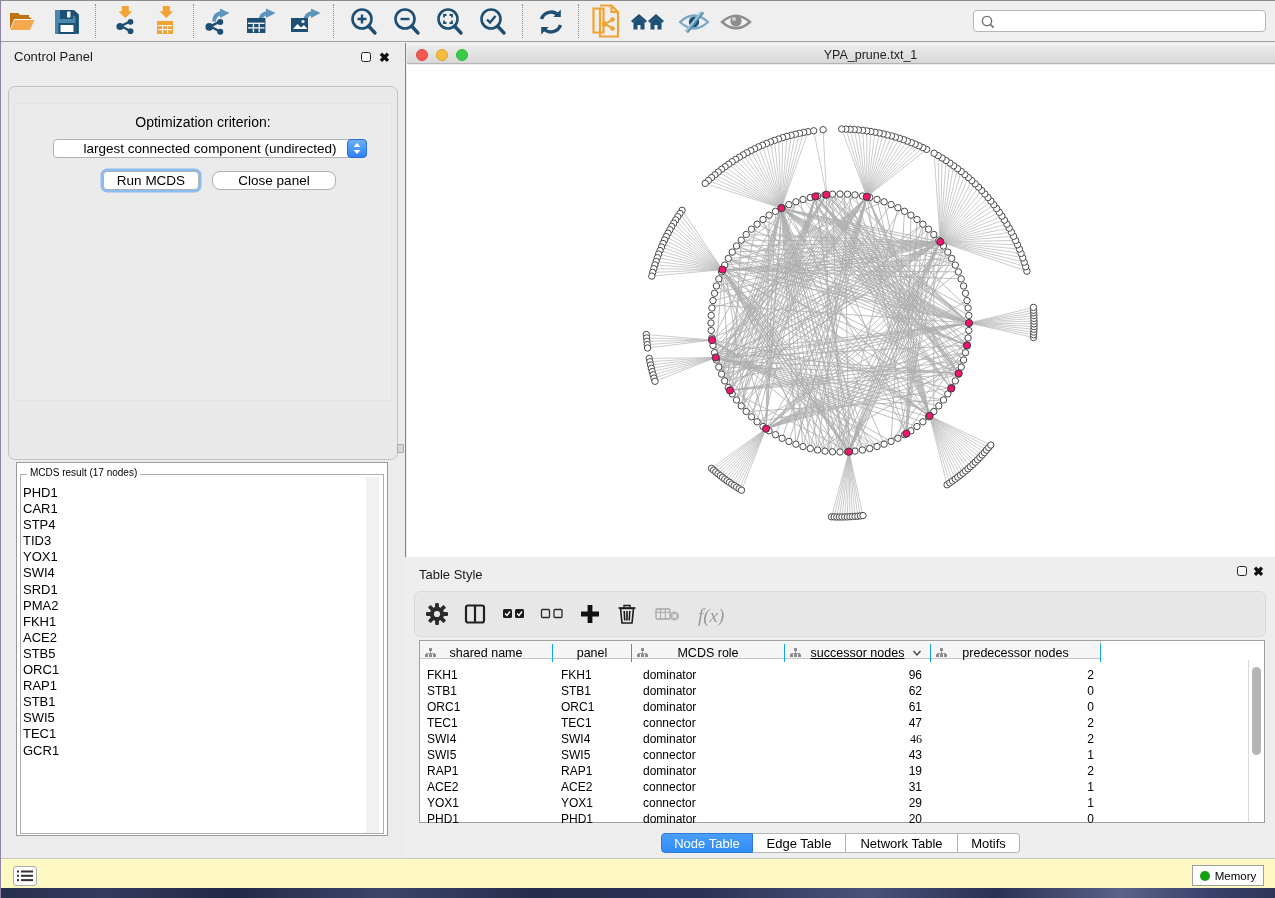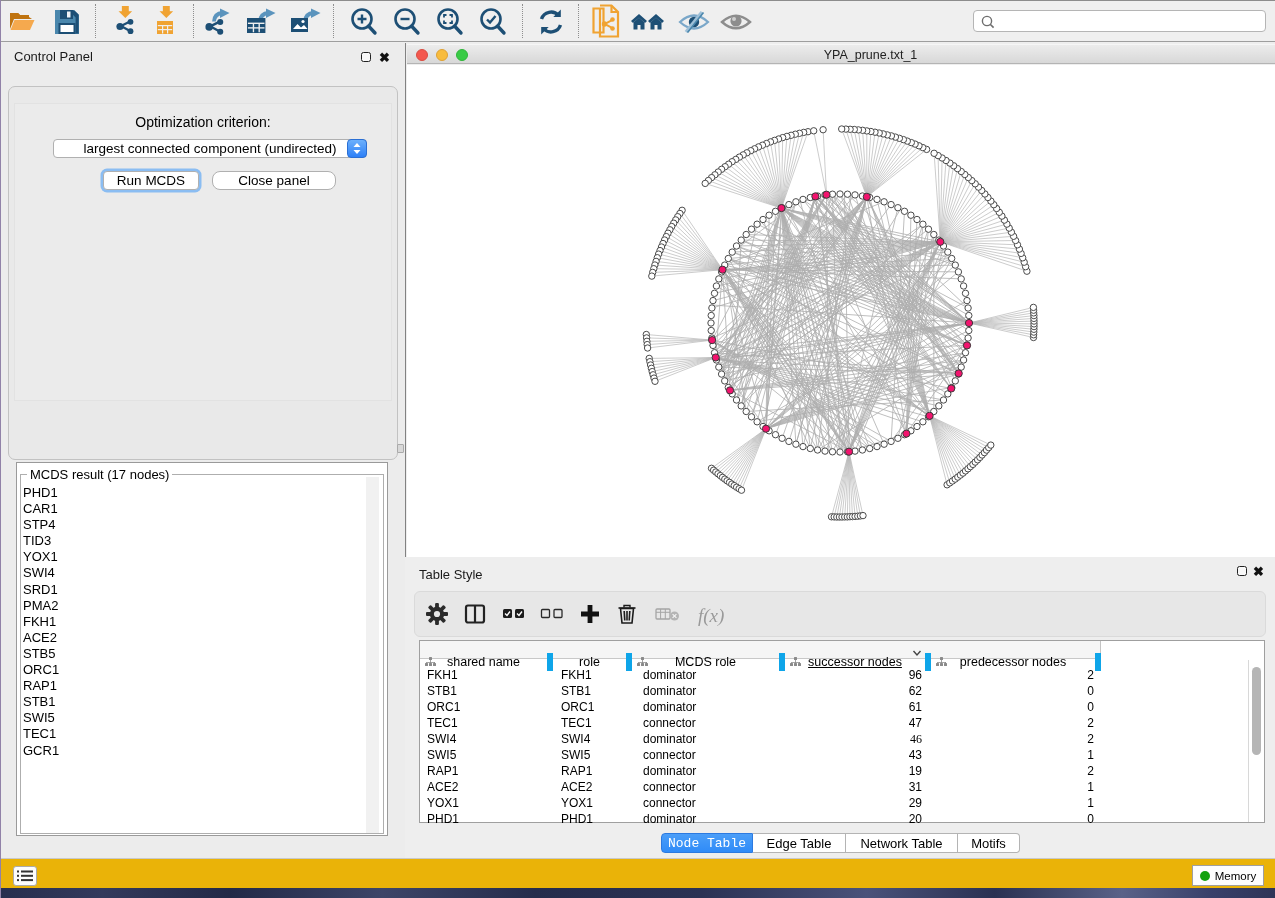--- a/index.html
+++ b/index.html
@@ -24,55 +24,55 @@
 .tab.sel { background:linear-gradient(#55a7f9,#2c87f8); border-color:#2c7ae0; color:#fff; }
 #cp-body { position:absolute; left:7px; top:43px; width:390px; height:374px; background:#e9e9e9; border:1px solid #c2c2c2; border-radius:7px; }
 #cp-inner { position:absolute; left:5px; top:16px; width:378px; height:298px; background:#ebebeb; border:1px solid #e2e2e2; }
 #optlabel { position:absolute; left:0; top:27px; width:100%; text-align:center; font-size:14px; color:#000; }
 #dropdown { position:absolute; left:44px; top:52px; width:314px; height:19px; background:#fff; border:1px solid #b0b0b0; border-radius:4px; font-size:13.5px; color:#000; text-align:center; line-height:17px; }
 #dd-cap { position:absolute; right:-1px; top:-1px; width:20px; height:19px; border-radius:4px; background:linear-gradient(#6cb0fc,#2d80f7); border:1px solid #2a6fd4; }
 #btn-run { position:absolute; left:94px; top:84px; width:96px; height:19px; background:#fff; border:1px solid #b0b0b0; border-radius:4px; font-size:13.5px; text-align:center; line-height:17px; box-shadow:0 0 0 2.5px #8bbdf2; }
 #btn-close { position:absolute; left:203px; top:84px; width:124px; height:19px; background:#fff; border:1px solid #b0b0b0; border-radius:8px; font-size:13.5px; text-align:center; line-height:17px; }
 #mcds-box { position:absolute; left:15px; top:419px; width:372px; height:374px; background:#fff; border:1px solid #9a9a9a; }
 #mcds-fs { position:absolute; left:3px; top:11px; width:364px; height:360px; border:1px solid #aeaeae; }
-#mcds-legend { position:absolute; left:6px; top:-8px; background:#fff; padding:0 3px; font-size:13px; color:#000; }
+#mcds-legend { position:absolute; left:6px; top:-8px; background:#fff; padding:0 3px; font-size:10px; color:#000; }
 #mcds-list { position:absolute; left:6px; top:22px; font-size:13px; color:#000; line-height:16.1px; }
 #mcds-sbar { position:absolute; left:349px; top:14px; width:13px; height:356px; background:#f1f1f1; }
 
 
 #vsplit { left:400px; top:43px; width:5px; height:815px; background:#ececec; }
 
 
 #netwin { left:405px; top:43px; width:870px; height:514px; border-left:1px solid #828282; }
 #net-title { position:absolute; left:1px; top:1px; width:869px; height:20px; background:linear-gradient(#ececec,#d8d8d8); border-bottom:1px solid #b4b4b4; border-top:1px solid #f6f6f6; }
 .light { position:absolute; top:4px; width:12px; height:12px; border-radius:50%; }
 #net-name { position:absolute; top:3px; width:100%; text-align:center; font-size:12.5px; color:#222; }
 #canvas { position:absolute; left:1px; top:22px; width:869px; height:492px; background:#fff; }
 
 
 #tpanel { left:405px; top:557px; width:870px; height:301px; background:#eeeeee; }
 #tp-title { position:absolute; left:14px; top:10px; font-size:13px; color:#1a1a1a; }
 #tp-toolbar { position:absolute; left:9px; top:34px; width:852px; height:46px; background:#e7e7e7; border:1px solid #dadada; border-radius:6px; }
 #tbl { position:absolute; left:14px; top:83px; width:846px; height:183px; background:#fff; border:1px solid #9f9f9f; }
 #tbl-head { position:absolute; left:0; top:0; width:681px; height:18px; background:#f5f5f5; border-bottom:1px solid #c8c8c8; border-right:1px solid #c4c4c4; font-size:12.5px; }
-.hcell { position:absolute; top:12px; height:18px; border-right:6px solid #0ea5e9; display:flex; align-items:center; justify-content:center; }
+.hcell { position:absolute; top:3px; height:18px; border-right:1px solid #0ea5e9; display:flex; align-items:center; justify-content:center; }
 .hicon { position:absolute; left:5px; top:3px; }
 .trow { position:absolute; width:100%; height:16px; font-size:12px; color:#000; }
 .tc { position:absolute; top:1px; }
 .tnum { position:absolute; top:1px; text-align:right; }
 #tbl-sbar { position:absolute; right:0px; top:19px; width:16px; height:162px; background:#fff; border-left:1px solid #d8d8d8; }
 #tbl-thumb { position:absolute; left:3px; top:7px; width:9px; height:88px; background:#b5b5b5; border-radius:5px; }
 #bot-tabs { position:absolute; left:256px; top:276px; height:20px; display:flex; }
 .btab { height:20px; border:1px solid #b4b4b4; border-left:none; background:#fff; font-size:13px; display:flex; align-items:center; justify-content:center; color:#000; }
-.btab.first { border-left:1px solid #b4b4b4; border-radius:4px 0 0 4px;font-family:Liberation Mono, monospace; }
+.btab.first { border-left:1px solid #b4b4b4; border-radius:4px 0 0 4px; }
 .btab.last { border-radius:0 4px 4px 0; }
 .btab.sel { background:linear-gradient(#4b9ef8,#2f8bf8); border-color:#2c7ae0; color:#fff; }
 
 
-#statusbar { left:0; top:858px; width:1275px; height:30px; background:#eab308; border-top:1px solid #c9c9c9; }
+#statusbar { left:0; top:858px; width:1275px; height:30px; background:#fef9c3; border-top:1px solid #c9c9c9; }
 #listbtn { position:absolute; left:13px; top:7px; width:24px; height:20px; background:#fdfdfd; border:1px solid #ababab; border-radius:3px; }
 #membtn { position:absolute; right:11px; top:6px; width:72px; height:21px; background:#fdfdfd; border:1px solid #9f9f9f; font-size:11.5px; display:flex; align-items:center; justify-content:center; gap:5px; color:#000; }
 #memdot { width:10px; height:10px; border-radius:50%; background:#13a10e; }
 #bottomstrip { left:0; top:888px; width:1275px; height:10px; background:linear-gradient(90deg,#272e4e 0%,#333a5c 8%,#222947 18%,#3d4568 30%,#252c4c 42%,#2b3254 55%,#4a527a 68%,#2a3152 78%,#5a6288 88%,#39406a 95%,#2e3557 100%); }
 #leftstrip { left:0; top:0; width:1px; height:898px; background:#9182a8; }
 </style>
 </head>
 <body>
 
 <div class="abs" id="toolbar">
@@ -1107,21 +1107,21 @@
     <div id="tbl-head">
         <div class="hcell" style="left:0px;width:133px;"><span class="hicon"><svg width="11" height="10" viewBox="0 0 11 10">
               <g fill="#8a8a8a">
                 <rect x="4" y="0" width="3" height="3" rx="0.5"></rect>
                 <rect x="0" y="6" width="3" height="3" rx="0.5"></rect>
                 <rect x="4" y="6" width="3" height="3" rx="0.5"></rect>
                 <rect x="8" y="6" width="3" height="3" rx="0.5"></rect>
                 <path d="M5.2 3h0.8v2h-0.8z M1.2 5h0.8v1.3h-0.8z M5.2 5h0.8v1.3h-0.8z M9.2 5h0.8v1.3h-0.8z M1.4 5h8.4v0.7h-8.4z"></path>
               </g>
             </svg></span>shared name</div>
-        <div class="hcell" style="left:133px;width:79px;">role</div>
+        <div class="hcell" style="left:133px;width:79px;">panel</div>
         <div class="hcell" style="left:212px;width:153px;"><span class="hicon"><svg width="11" height="10" viewBox="0 0 11 10">
               <g fill="#8a8a8a">
                 <rect x="4" y="0" width="3" height="3" rx="0.5"></rect>
                 <rect x="0" y="6" width="3" height="3" rx="0.5"></rect>
                 <rect x="4" y="6" width="3" height="3" rx="0.5"></rect>
                 <rect x="8" y="6" width="3" height="3" rx="0.5"></rect>
                 <path d="M5.2 3h0.8v2h-0.8z M1.2 5h0.8v1.3h-0.8z M5.2 5h0.8v1.3h-0.8z M9.2 5h0.8v1.3h-0.8z M1.4 5h8.4v0.7h-8.4z"></path>
               </g>
             </svg></span>MCDS role</div>
         <div class="hcell" style="left:365px;width:146px;text-decoration:underline;"><span class="hicon"><svg width="11" height="10" viewBox="0 0 11 10">

